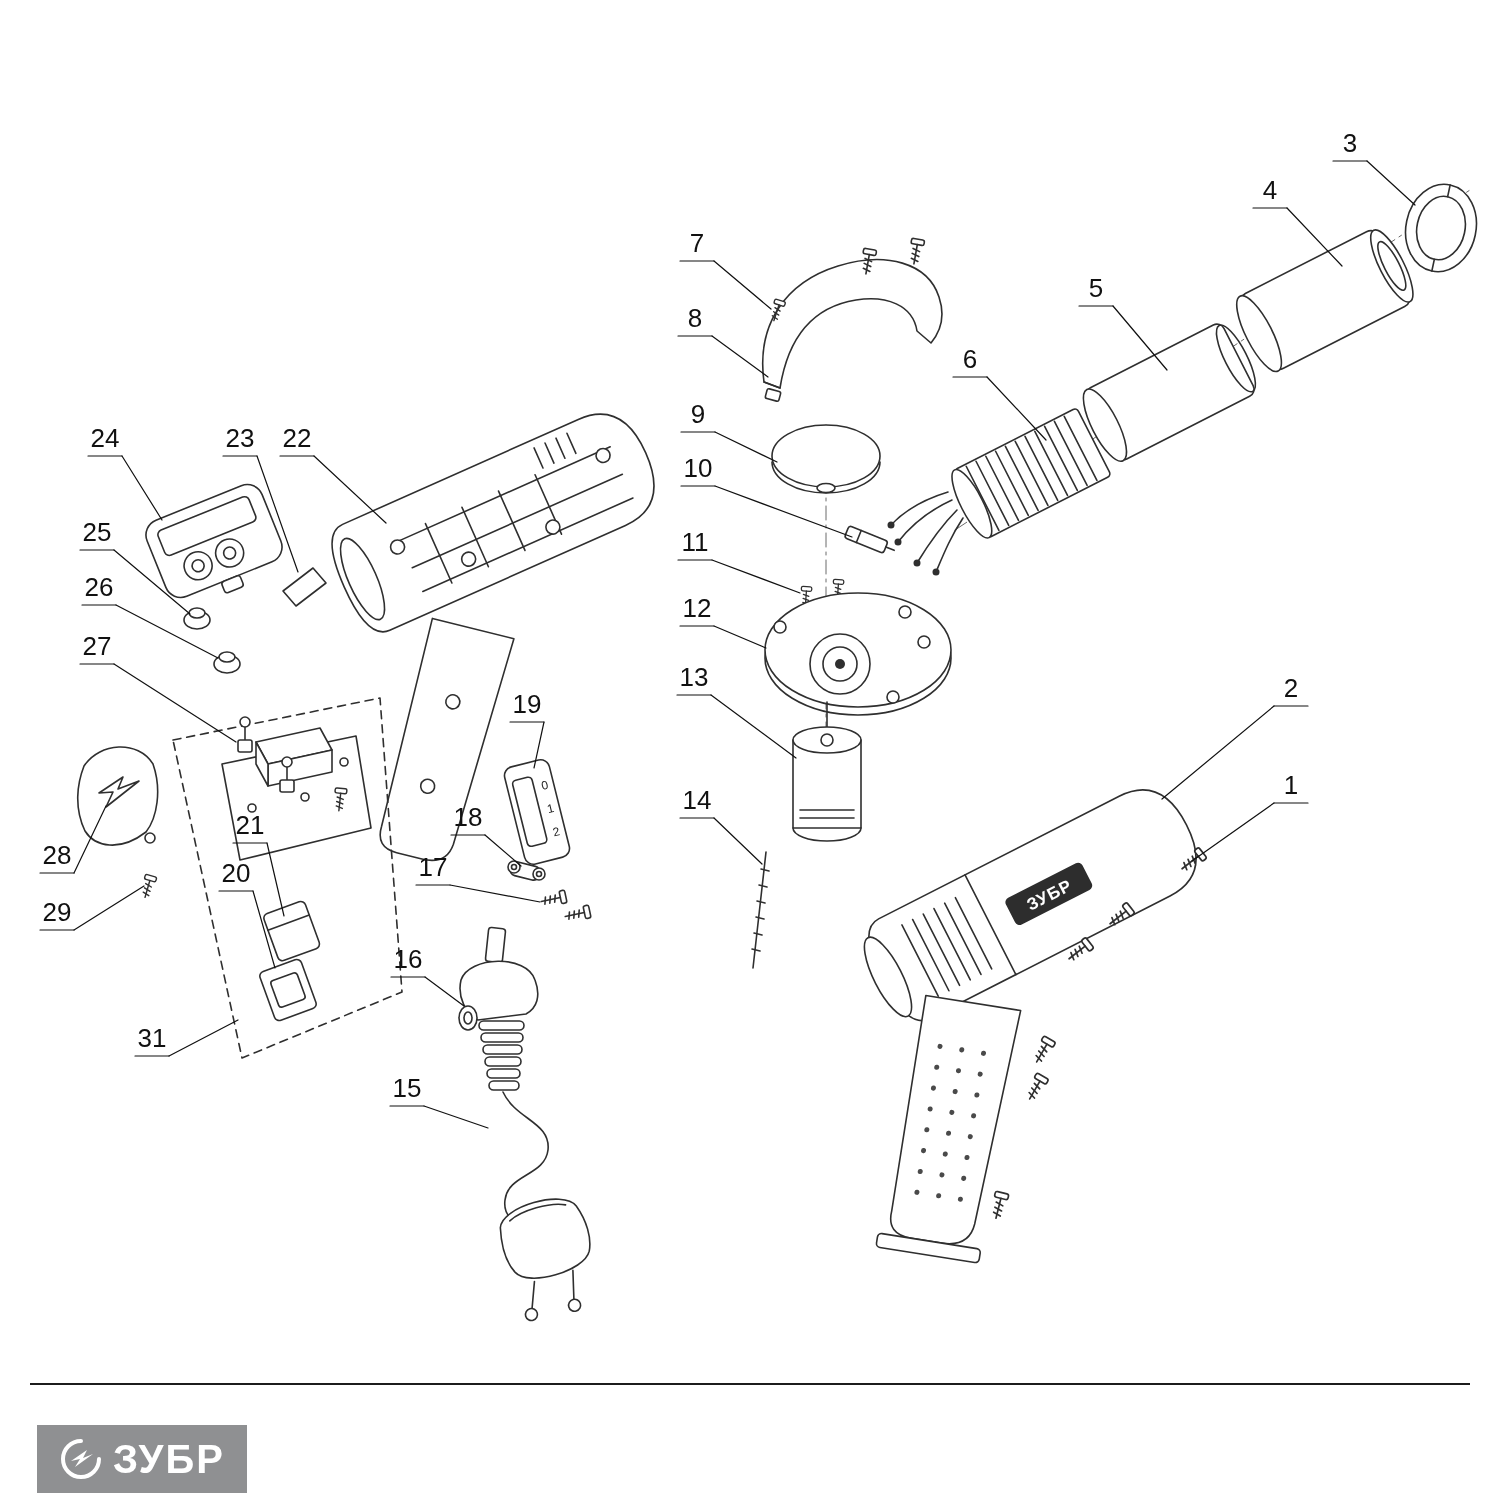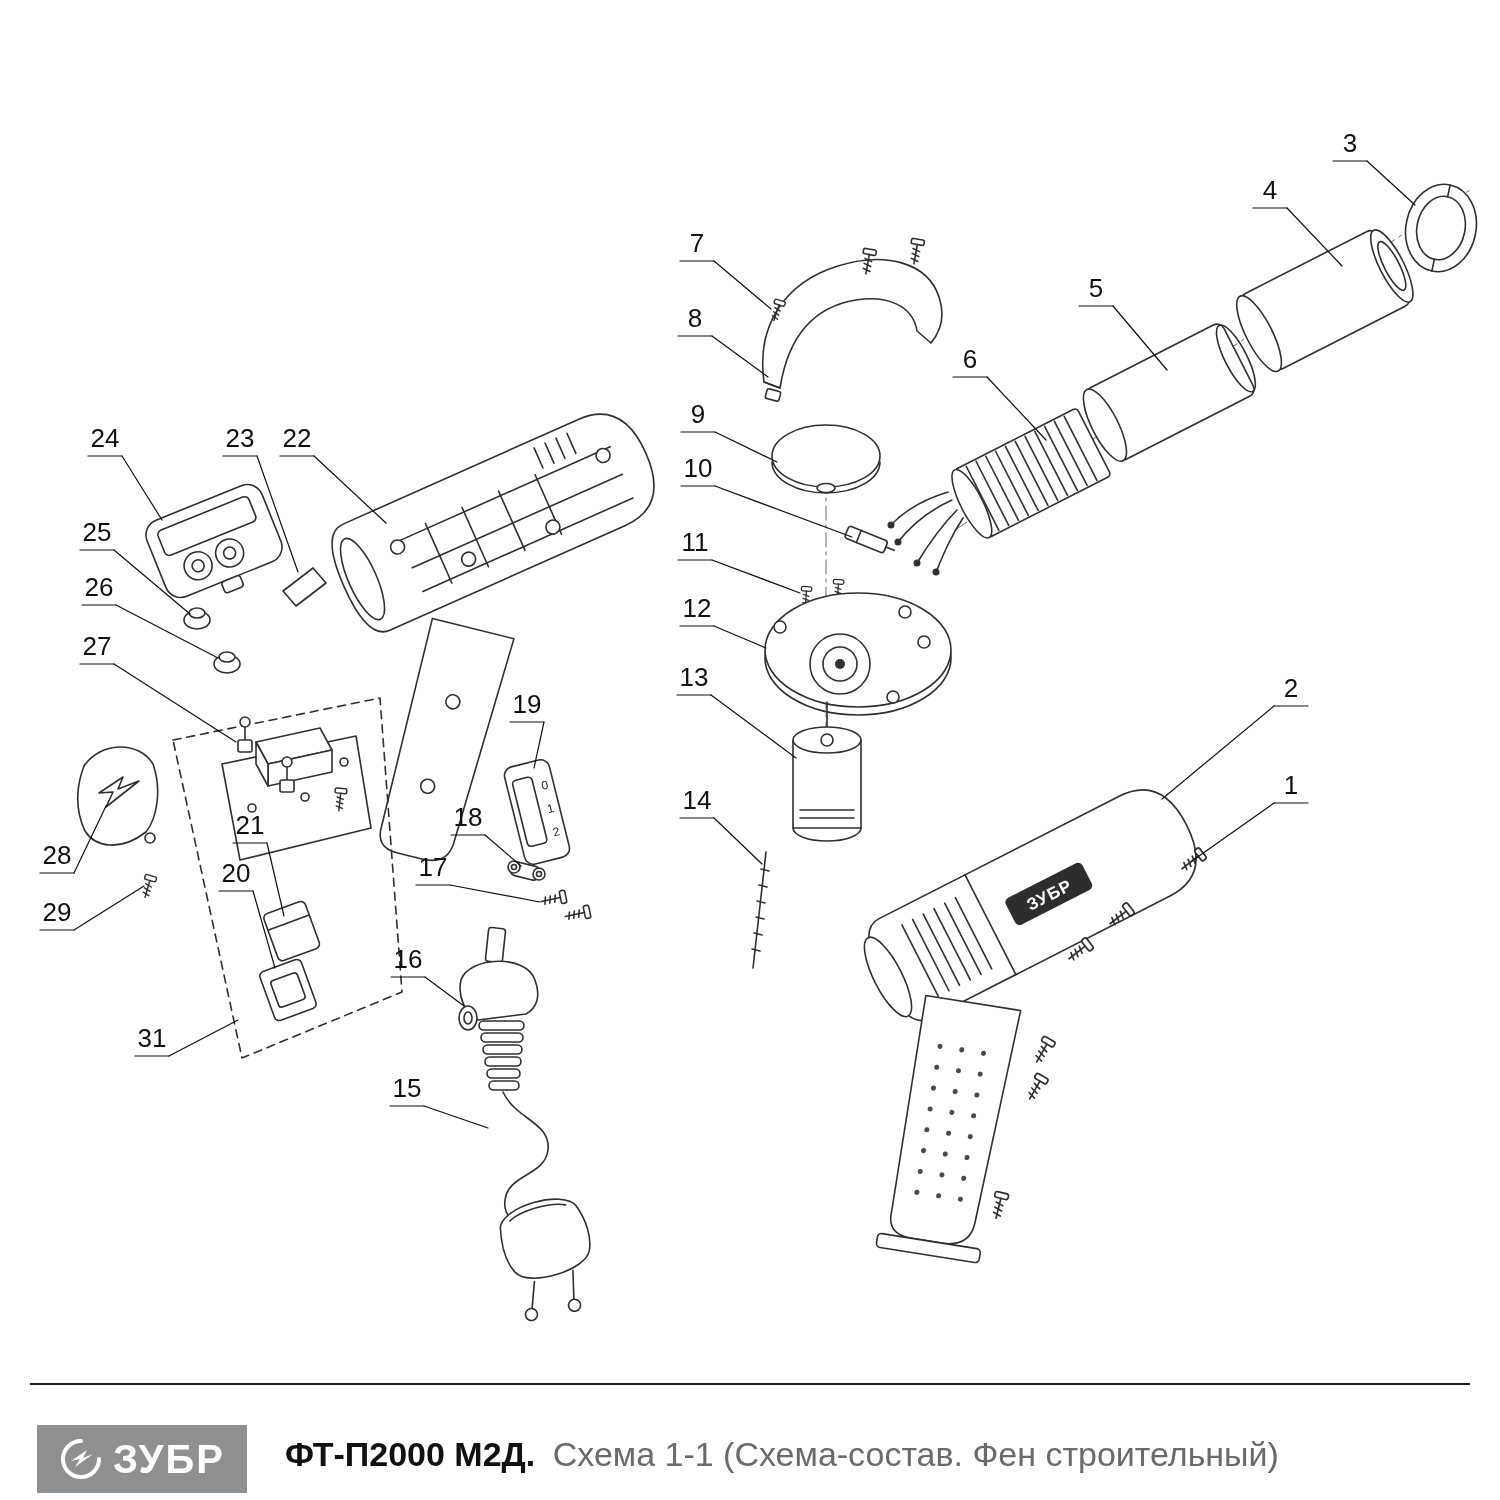--- a/index.html
+++ b/index.html
@@ -475,17 +475,13 @@
 </svg>
 
 <div class="footer">
   <div class="logo-box" style="background-color: rgb(143, 144, 146);">
     <svg class="logo-icon" viewBox="0 0 44 44">
       <path d="M22 4 A18 18 0 1 0 40 22" fill="none" stroke="#ffffff" stroke-width="4" stroke-linecap="round"></path>
       <path d="M12 24 L28 13 L24 21 L34 17 L16 30 L21 22 Z" fill="#ffffff"></path>
     </svg>
     <span class="logo-text">ЗУБР</span>
   </div>
-  <div class="title-line">
-    <span class="model">ФТ-П2000 М2Д.</span>
-    <span class="subtitle">Схема 1-1 (Схема-состав. Фен строительный)</span>
-  </div>
 </div>
 
 </body></html>

